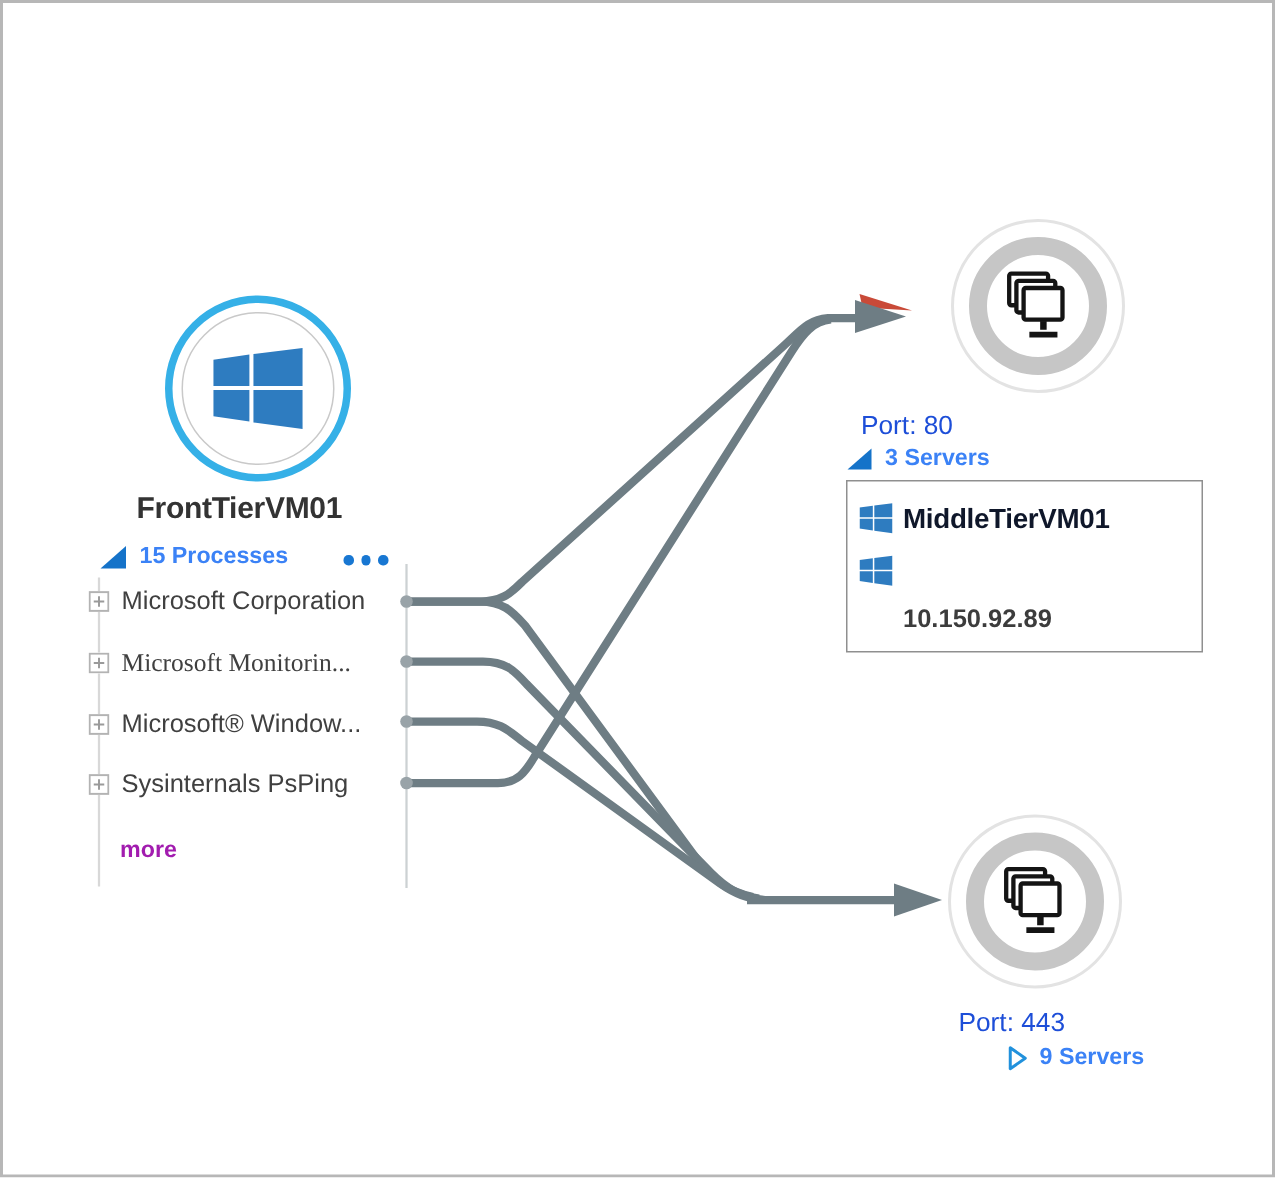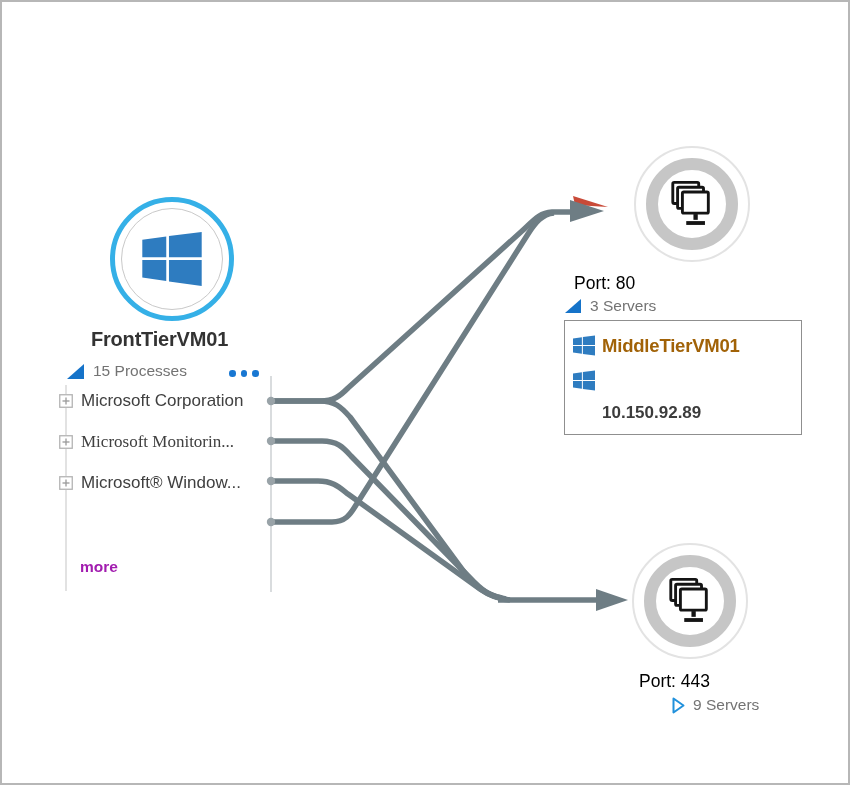--- a/index.html
+++ b/index.html
@@ -32,41 +32,41 @@
     display:flex; align-items:center; justify-content:center; cursor:pointer;
   }
   .port-ring {
     width:92px; height:92px; border-radius:50%;
     border:12px solid #c6c6c6; background:#fff;
     display:flex; align-items:center; justify-content:center;
   }
 
   
   .row { display:flex; align-items:center; gap:8px; z-index:2; }
-  .summary-text { font-size:15.5px; color:#737373; }
+  .summary-text { font-size:15.5px; color:#3b82f6;font-weight:bold; }
   .menu-dots { display:flex; gap:5px; align-items:center; cursor:pointer; z-index:3; }
   .menu-dots i { width:6.5px; height:6.5px; border-radius:50%; background:#1877d2; display:block; }
 
   
   .proc-row { display:flex; align-items:center; gap:8px; height:26px; cursor:pointer; z-index:2; }
   .proc-label { font-size:17px; color:#404040; white-space:nowrap; }
   .plus-box { flex:0 0 auto; display:block; background:#fff; }
   .more-link { font-size:15.5px; font-weight:bold; color:#a21caf; cursor:pointer; z-index:2; }
 
   
-  .port-label { font-size:17.5px; color:#000000; z-index:2; white-space:nowrap; }
+  .port-label { font-size:17.5px; color:#1d4ed8; z-index:2; white-space:nowrap; }
 
   
   .server-box {
     width:238px; border:1.5px solid #8f8f8f; background:#fff; z-index:3;
     padding:7px 8px 6px 8px; display:flex; flex-direction:column;
   }
   .server-row { display:flex; align-items:center; gap:7px; height:35px; cursor:pointer; }
   .server-row.ip { height:30px; padding-left:29px; }
-  .server-name { font-size:18.5px; font-weight:bold; color:#a16207; letter-spacing:-0.2px; white-space:nowrap; }
+  .server-name { font-size:18.5px; font-weight:bold; color:#0f172a; letter-spacing:-0.2px; white-space:nowrap; }
   .server-ip { font-size:17px; font-weight:bold; color:#3c3c3c; }
 
   .tri { cursor:pointer; flex:0 0 auto; }
 </style>
 </head>
 <body>
 
 <div class="canvas">
 
   <svg class="wires" width="850" height="785" viewBox="0 0 850 785">
@@ -143,20 +143,28 @@
 
   <div class="abs proc-row" style="left:57px; top:468px;">
     <svg class="plus-box" width="14" height="14" viewBox="0 0 14 14">
       <rect x="0.75" y="0.75" width="12.5" height="12.5" fill="#fff" stroke="#b3b3b3" stroke-width="1.3"></rect>
       <line x1="3.5" y1="7" x2="10.5" y2="7" stroke="#9a9a9a" stroke-width="1.3"></line>
       <line x1="7" y1="3.5" x2="7" y2="10.5" stroke="#9a9a9a" stroke-width="1.3"></line>
     </svg>
     <span class="proc-label">Microsoft® Window...</span>
   </div>
 
+  <div class="abs proc-row" style="left:57px; top:508px;">
+    <svg class="plus-box" width="14" height="14" viewBox="0 0 14 14">
+      <rect x="0.75" y="0.75" width="12.5" height="12.5" fill="#fff" stroke="#b3b3b3" stroke-width="1.3"></rect>
+      <line x1="3.5" y1="7" x2="10.5" y2="7" stroke="#9a9a9a" stroke-width="1.3"></line>
+      <line x1="7" y1="3.5" x2="7" y2="10.5" stroke="#9a9a9a" stroke-width="1.3"></line>
+    </svg>
+    <span class="proc-label">Sysinternals PsPing</span>
+  </div>
 
   <div class="abs more-link" style="left:78px; top:556px;">more</div>
 
   <div class="abs port-node" style="left:632px; top:144px;">
     <div class="port-ring">
       <svg width="50" height="48" viewBox="0 0 52 50">
         <g fill="#fff" stroke="#141414" stroke-width="3">
           <rect x="6" y="2.5" width="27" height="22" rx="1.5"></rect>
           <rect x="11" y="7.5" width="27" height="22" rx="1.5"></rect>
           <rect x="16" y="12.5" width="27" height="22" rx="1.5"></rect>

